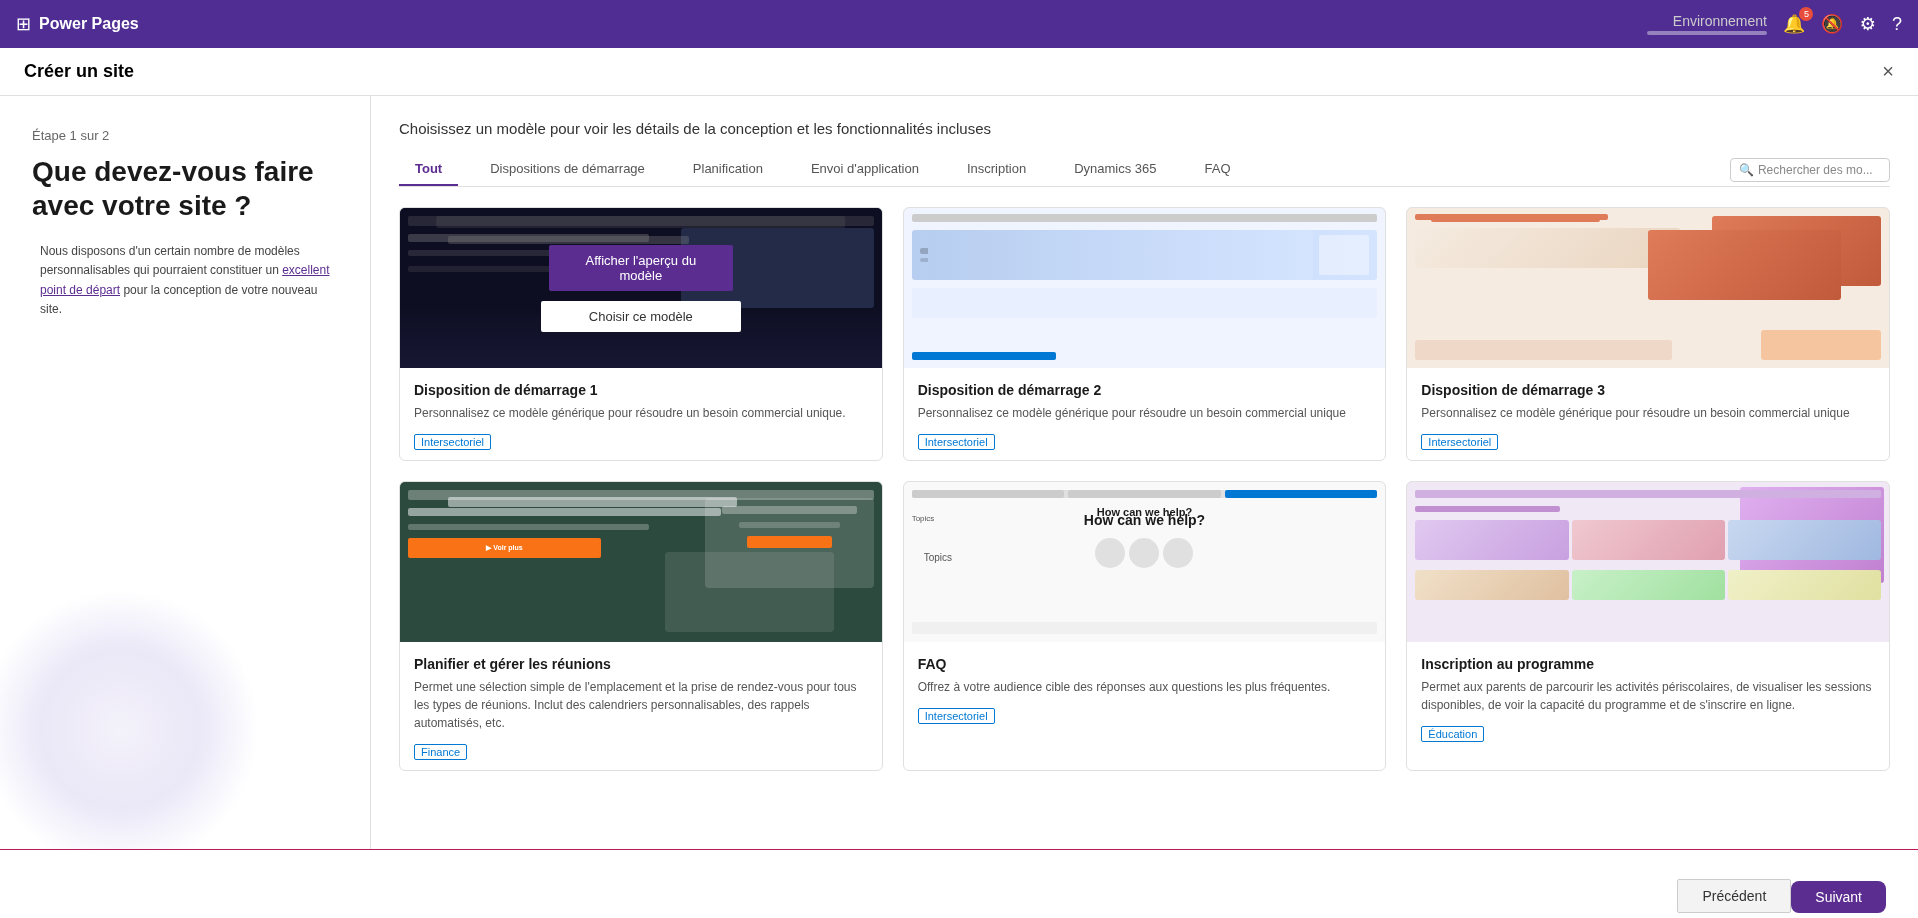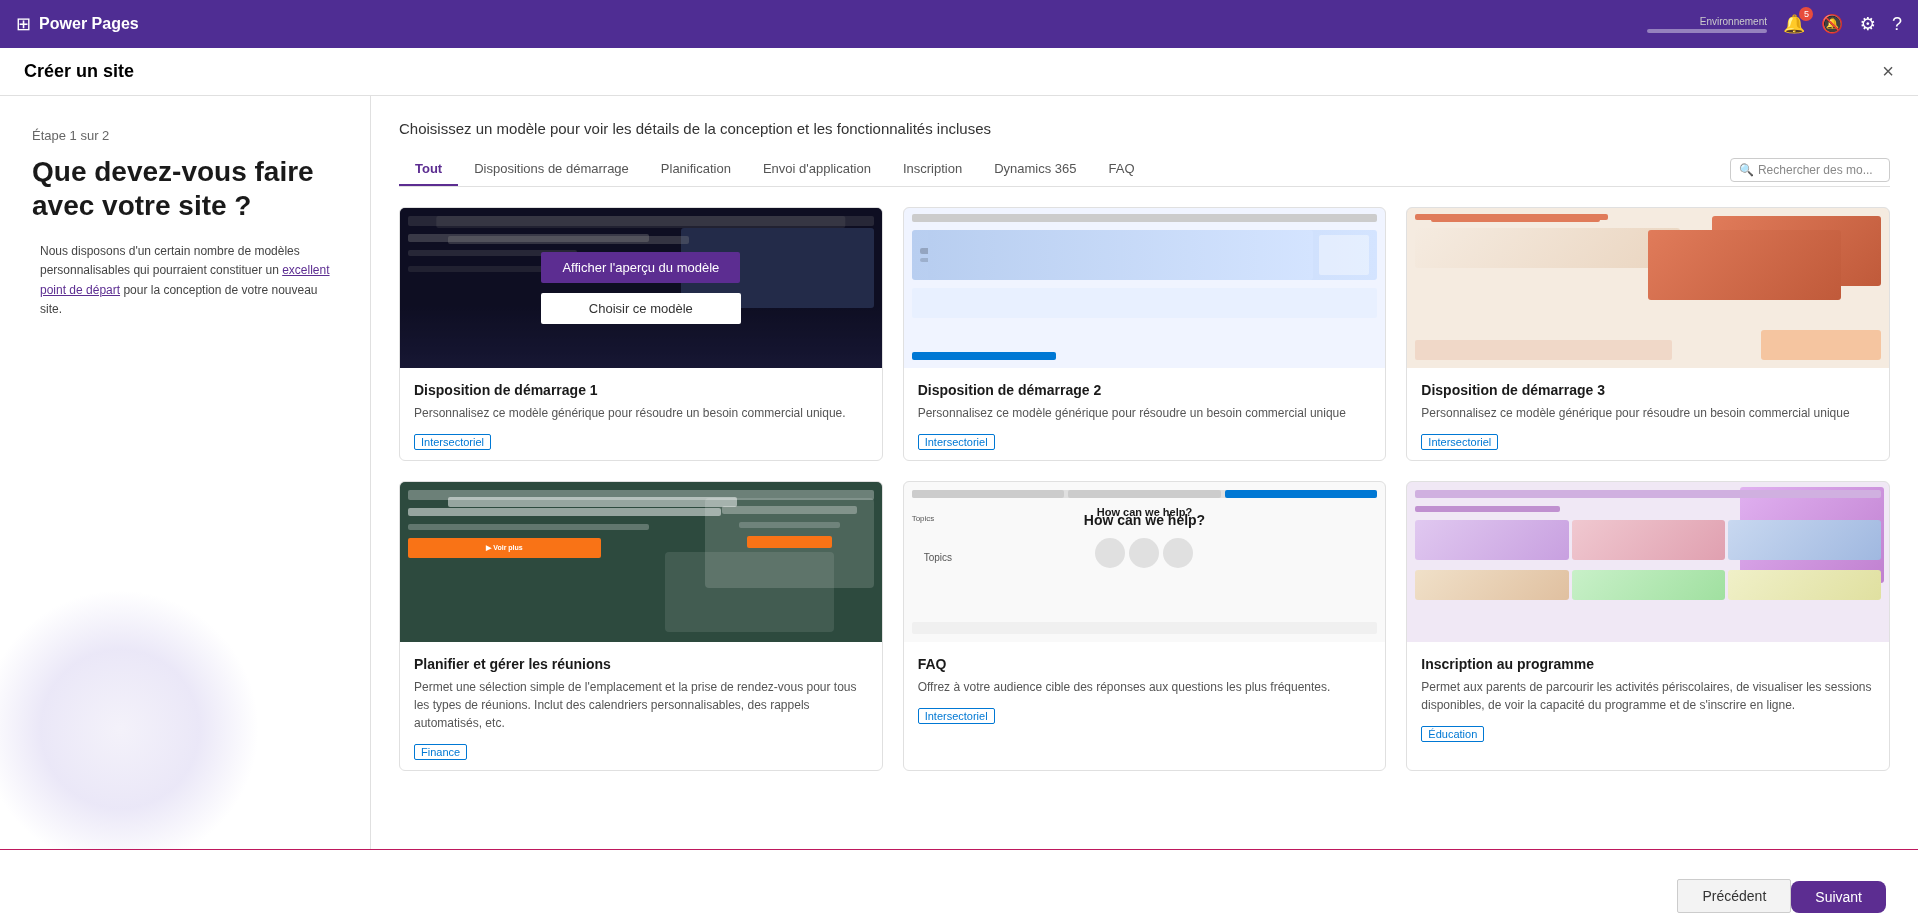--- a/index.html
+++ b/index.html
@@ -10,21 +10,21 @@
       background: #4f2d93;
       height: 48px;
       display: flex;
       align-items: center;
       padding: 0 16px;
       gap: 8px;
     }
     .topnav-grid-icon { color: #fff; font-size: 18px; cursor: pointer; }
     .topnav-title { color: #fff; font-size: 16px; font-weight: 600; flex: 1; }
     .topnav-env { display: flex; flex-direction: column; align-items: flex-end; margin-right: 8px; }
-    .topnav-env-label { color: #ccc; font-size: 10px; }
+    .topnav-env-label { color: #ccc; font-size: 14px; }
     .topnav-env-bar { background: rgba(255,255,255,0.4); border-radius: 2px; height: 4px; width: 120px; margin-top: 2px; }
     .topnav-icons { display: flex; align-items: center; gap: 16px; color: #fff; font-size: 18px; }
     .topnav-badge { position: relative; }
     .topnav-badge-count {
       position: absolute; top: -6px; right: -8px;
       background: #e74c3c; color: #fff; font-size: 9px;
       border-radius: 50%; width: 14px; height: 14px;
       display: flex; align-items: center; justify-content: center;
     }
 
@@ -70,21 +70,21 @@
     
     .right-panel {
       flex: 1;
       padding: 24px 28px;
       overflow-y: auto;
       border-left: 1px solid #e0e0e0;
     }
     .right-panel-title { font-size: 15px; color: #333; margin-bottom: 16px; }
 
     
-    .tabs { display: flex; align-items: center; border-bottom: 1px solid #e0e0e0; margin-bottom: 20px; gap: 0; }
+    .tabs { display: flex; align-items: center; border-bottom: 1px solid #e0e0e0; margin-bottom: 20px; gap: 16px; }
     .tab {
       padding: 8px 16px;
       font-size: 13px;
       cursor: pointer;
       color: #555;
       border-bottom: 2px solid transparent;
       white-space: nowrap;
     }
     .tab.active { color: #5c2d91; border-bottom: 2px solid #5c2d91; font-weight: 600; }
     .tab-search {
@@ -140,21 +140,21 @@
       gap: 10px;
     }
     .hover-btn-preview {
       background: #5c2d91;
       color: #fff;
       border: none;
       padding: 8px 20px;
       font-size: 13px;
       cursor: pointer;
       border-radius: 2px;
-      width: 199px;
+      width: 184px;
       text-align: center;
     }
     .hover-btn-choose {
       background: #fff;
       color: #333;
       border: none;
       padding: 8px 20px;
       font-size: 13px;
       cursor: pointer;
       border-radius: 2px;

